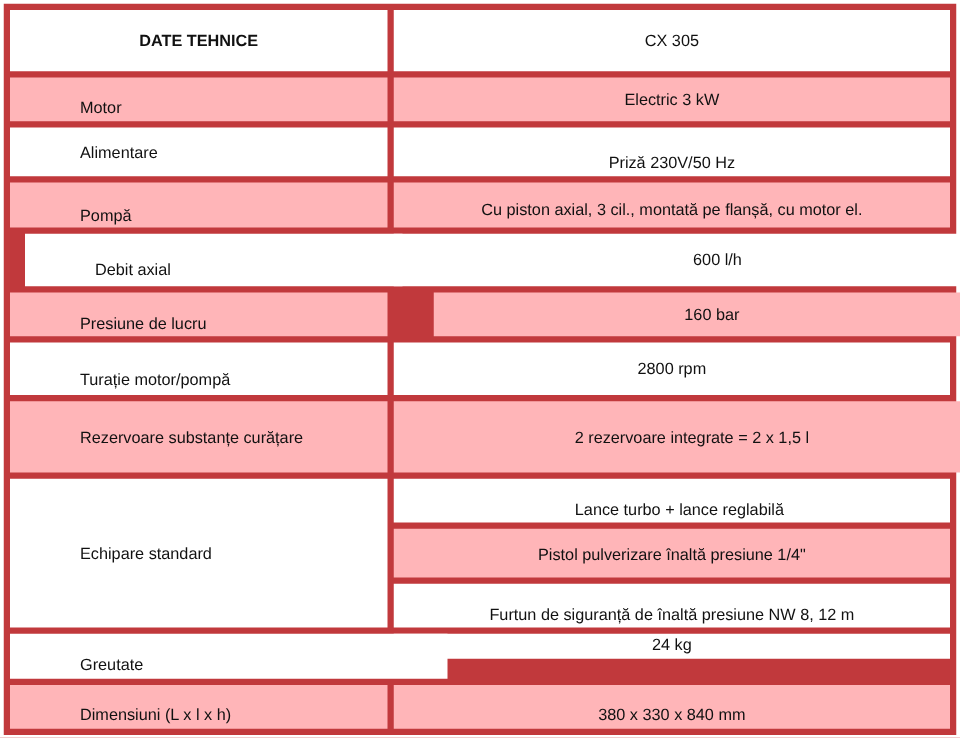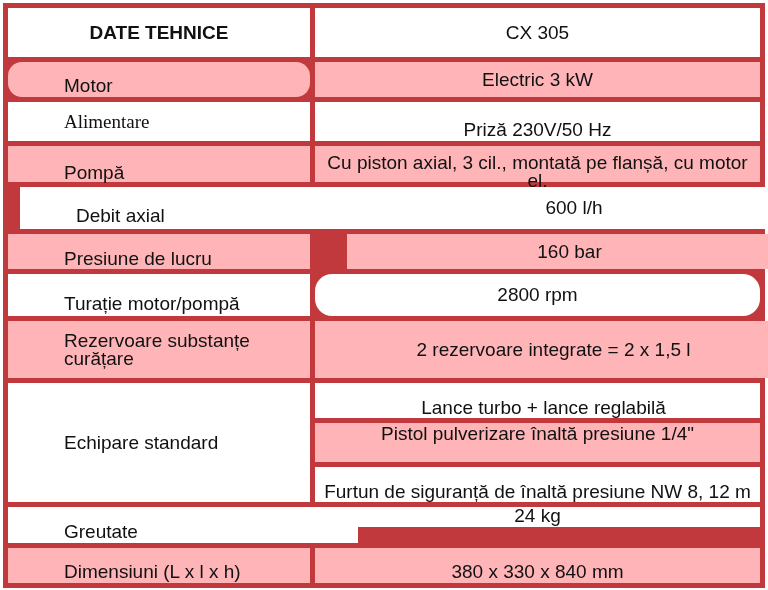--- a/index.html
+++ b/index.html
@@ -1,50 +1,50 @@
 <!DOCTYPE html>
 <html><head>
 <meta charset="utf-8">
 <style>
   html, body { margin: 0; padding: 0; background: #ffffff; }
   body { width: 768px; height: 590px; position: relative; overflow: hidden;
          font-family: "Liberation Sans", sans-serif; color: #111; }
   .frame { position: absolute; left: 3px; top: 3px; width: 762px; height: 585px;
            background: #c1393c; }
-  .cell { position: absolute; box-sizing: border-box; font-size: 19px; line-height: 18px;
+  .cell { position: absolute; box-sizing: border-box; font-size: 13px; line-height: 18px;
           display: flex; }
   .w { background: #ffffff; }
   .p { background: #ffb5b8; }
   .lcell { padding-left: 56px; }
   .rcell { justify-content: center; text-align: center; }
   .hdr { font-weight: bold; justify-content: center; padding-left: 0; }
   .v-mid { align-items: center; }
   .v-bot { align-items: flex-end; }
-  .v-top { align-items: flex-start; }
+  .v-top { align-items: center; }
 </style>
 </head>
 <body>
 
 <div class="frame"></div>
 
 <div class="cell w lcell hdr v-mid" style="left:8px;top:8px;width:302px;height:49px;">
     <span>DATE TEHNICE</span>
   </div>
 <div class="cell w rcell v-mid" style="left:315px;top:8px;width:445px;height:49px;">
     <span>CX 305</span>
   </div>
 
-<div class="cell p lcell v-bot" style="left:8px;top:62px;width:302px;height:35px;padding-bottom:2px;border-radius:14px;">
+<div class="cell p lcell v-bot" style="left:8px;top:62px;width:302px;height:35px;padding-bottom:2px;">
     <span>Motor</span>
   </div>
 <div class="cell p rcell v-mid" style="left:315px;top:62px;width:445px;height:35px;">
     <span>Electric 3 kW</span>
   </div>
 
-<div class="cell w lcell v-mid" style="left:8px;top:102px;width:302px;height:39px;font-family:Liberation Serif, serif;">
+<div class="cell w lcell v-mid" style="left:8px;top:102px;width:302px;height:39px;">
     <span>Alimentare</span>
   </div>
 <div class="cell w rcell v-bot" style="left:315px;top:102px;width:445px;height:39px;padding-bottom:2px;">
     <span>Priză 230V/50 Hz</span>
   </div>
 
 <div class="cell p lcell v-bot" style="left:8px;top:146px;width:302px;height:36px;padding-bottom:0px;">
     <span>Pompă</span>
   </div>
 <div class="cell p rcell v-top" style="left:315px;top:146px;width:445px;height:36px;padding-top:8px;">
@@ -61,21 +61,21 @@
 <div class="cell p lcell v-bot" style="left:8px;top:234px;width:302px;height:35px;padding-bottom:1px;">
     <span>Presiune de lucru</span>
   </div>
 <div class="cell p rcell v-mid" style="left:315px;top:234px;width:445px;height:35px;margin-left:32px;">
     <span>160 bar</span>
   </div>
 
 <div class="cell w lcell v-bot" style="left:8px;top:274px;width:302px;height:42px;padding-bottom:3px;">
     <span>Turație motor/pompă</span>
   </div>
-<div class="cell w rcell v-mid" style="left:315px;top:274px;width:445px;height:42px;border-radius:17px;">
+<div class="cell w rcell v-mid" style="left:315px;top:274px;width:445px;height:42px;">
     <span>2800 rpm</span>
   </div>
 
 <div class="cell p lcell v-mid" style="left:8px;top:321px;width:302px;height:57px;padding-right:40px;">
     <span style="line-height:18px;">Rezervoare substanțe curățare</span>
   </div>
 <div class="cell p rcell v-mid" style="left:315px;top:321px;width:477px;height:57px;">
     <span>2 rezervoare integrate = 2 x 1,5 l</span>
   </div>
 

